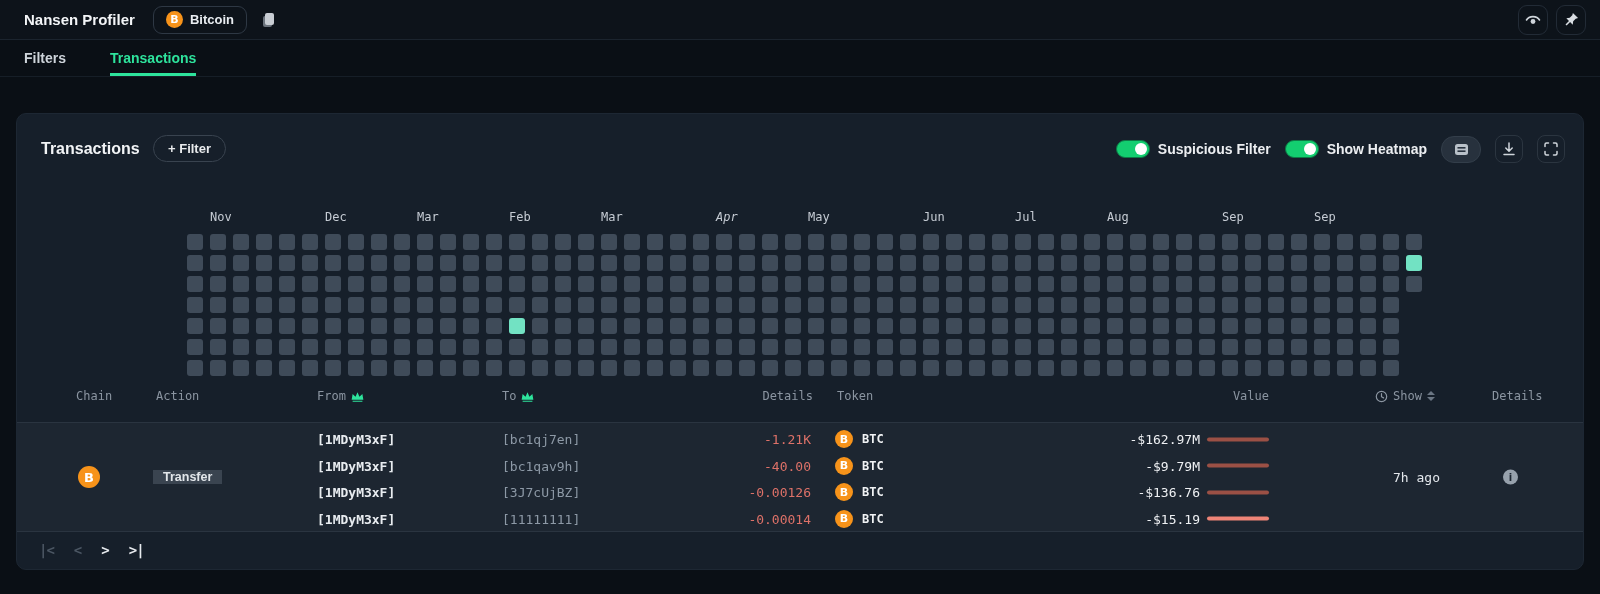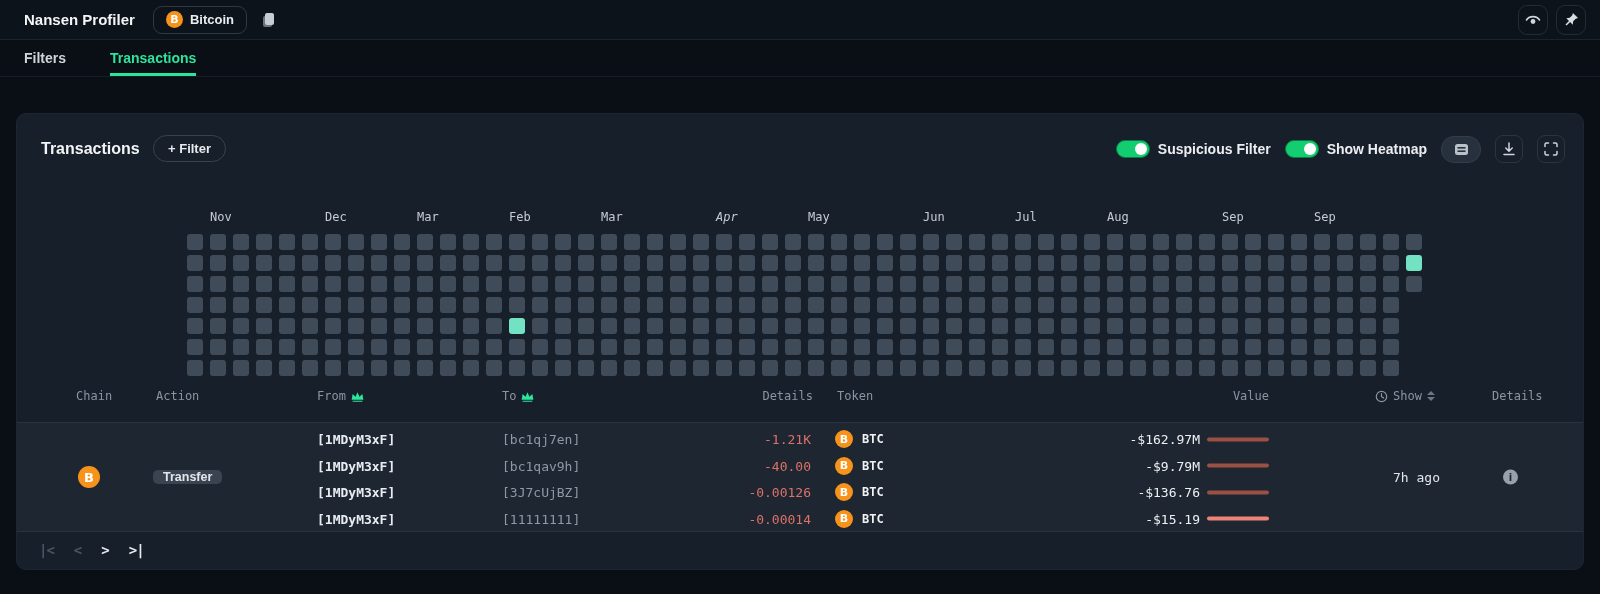--- a/index.html
+++ b/index.html
@@ -79,21 +79,21 @@
   .c-amount { right:772px; color:#dd7168; text-align:right; }
   .c-token { left:818px; display:flex; align-items:center; gap:9px; }
   .token-label { font-size:12px; font-weight:700; color:#f0f2f4; font-family:"DejaVu Sans Mono", monospace; }
   .c-value { right:314px; display:flex; align-items:center; gap:7px; }
   .c-value .num { color:#eef0f3; }
   .vbar { width:62px; height:4px; border-radius:2px; }
 
   .g-chain { position:absolute; left:61px; top:50%; transform:translateY(-50%); }
   .g-chain .btc-circle { width:22px; height:22px; font-size:13px; }
   .g-action { position:absolute; left:136px; top:50%; transform:translateY(-50%); background:#3a4450;
-              border-radius:5px; padding:0 10px; font-size:12.5px; font-weight:600; color:#e2e6ea; }
+              border-radius:0; padding:0 10px; font-size:12.5px; font-weight:600; color:#e2e6ea; }
   .g-time { position:absolute; left:1376px; top:50%; transform:translateY(-50%); font-family:"DejaVu Sans Mono", monospace;
             font-size:13px; color:#e3e7ec; }
   .g-info { position:absolute; left:1486px; top:50%; transform:translateY(-50%); width:15px; height:15px; border-radius:50%;
             background:#97a1ac; color:#1d2631; font-size:10px; font-weight:700; display:flex; align-items:center;
             justify-content:center; cursor:pointer; font-family:"DejaVu Sans", sans-serif; }
 
   
   .pager { position:absolute; left:22px; top:428px; display:flex; align-items:center; gap:20px;
            font-family:"DejaVu Sans Mono", monospace; font-size:14px; font-weight:700; }
   .pg { cursor:pointer; letter-spacing:-1px; }

